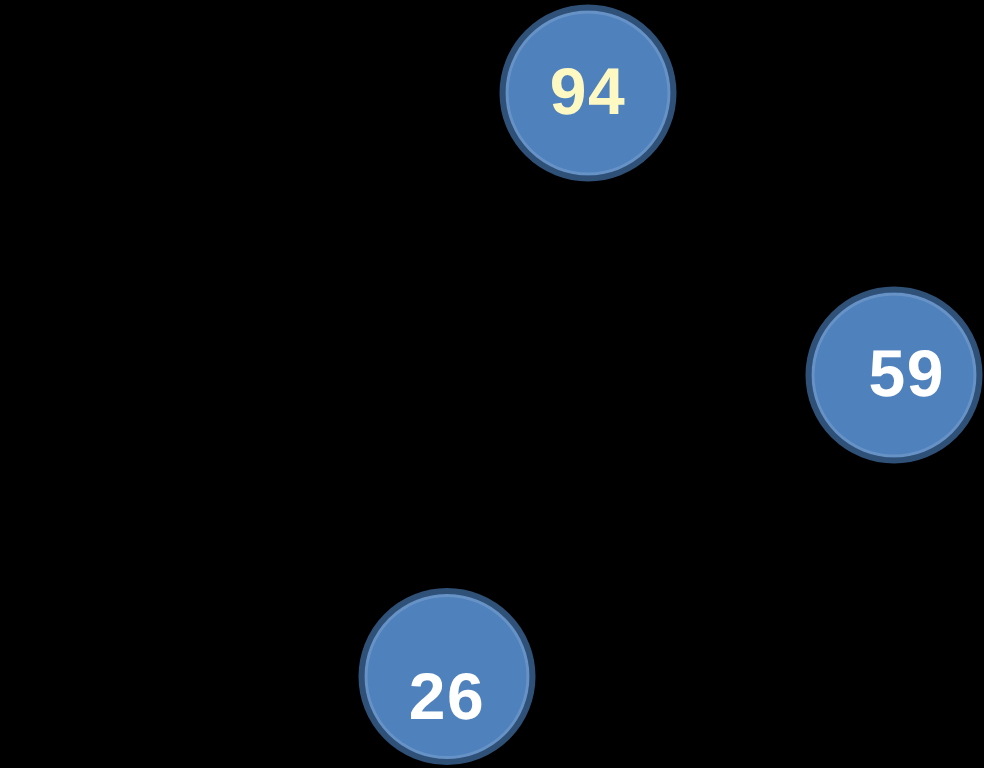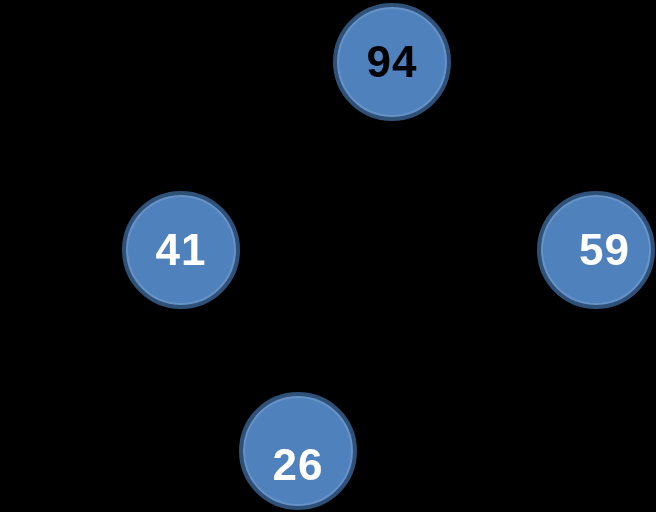--- a/index.html
+++ b/index.html
@@ -34,26 +34,23 @@
     letter-spacing: 1px;
     user-select: none;
   }
 </style>
 </head>
 <body>
 
 <div class="stage" style="width: 656px; height: 512px; background: rgb(0, 0, 0);">
 
     <div class="node" style="left: 333px; top: 3px; width: 118px; height: 118px; background: rgb(79, 129, 189); border-color: rgb(47, 80, 119);">
-      <span class="node-label" style="color: #000000;">94</span>
+      <span class="node-label" style="color: #fef9c3;">94</span>
     </div>
 
-    <div class="node" style="left: 122px; top: 191px; width: 118px; height: 118px; background: rgb(79, 129, 189); border-color: rgb(47, 80, 119);">
-      <span class="node-label" style="color: rgb(255, 255, 255);">41</span>
-    </div>
 
     <div class="node" style="left: 537px; top: 191px; width: 118px; height: 118px; background: rgb(79, 129, 189); border-color: rgb(47, 80, 119);">
       <span class="node-label" style="color: rgb(255, 255, 255); margin-left: 17px;">59</span>
     </div>
 
 
     <div class="node" style="left: 239px; top: 392px; width: 118px; height: 118px; background: rgb(79, 129, 189); border-color: rgb(47, 80, 119);">
       <span class="node-label" style="color: rgb(255, 255, 255); margin-top: 28px;">26</span>
     </div>
 

